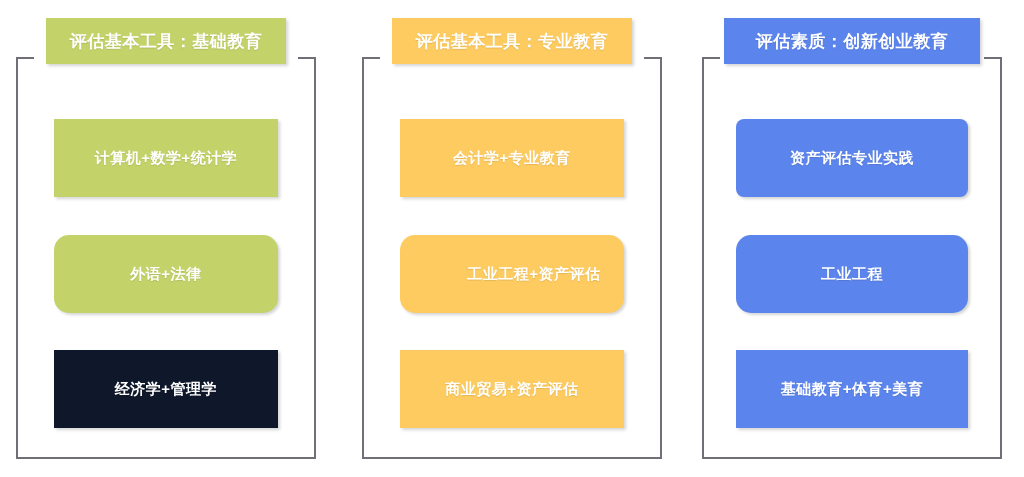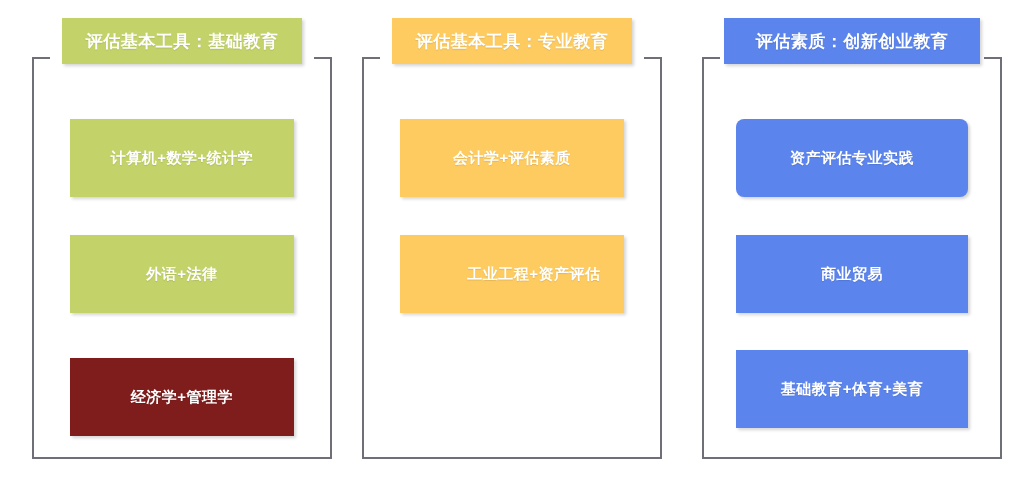--- a/index.html
+++ b/index.html
@@ -18,21 +18,21 @@
     width: 1024px;
     height: 477px;
     background: #ffffff;
   }
   .column {
     position: absolute;
     top: 0;
     width: 300px;
     height: 477px;
   }
-  .col-1 { left: 32px; }
+  .col-1 { left: 16px; }
   .col-2 { left: 362px; }
   .col-3 { left: 702px; }
 
   
   .frame {
     position: absolute;
     left: 0;
     top: 57px;
     width: 300px;
     height: 402px;
@@ -92,21 +92,21 @@
     color: #ffffff;
     font-size: 15px;
     font-weight: bold;
     letter-spacing: 0.5px;
     text-align: center;
     text-shadow: 0 1px 1px rgba(0,0,0,0.10);
     box-shadow: 2px 2px 3px rgba(0,0,0,0.17);
     box-sizing: border-box;
   }
   .item-0 { top: 62px; }
-  .item-1 { top: 178px; }
+  .item-1 { top: 178px; border-radius: 15px; }
   .item-2 { top: 293px; }
 
   .col-3 .item-box {
     left: 34px;
     width: 232px;
   }
 </style>
 </head>
 <body>
 
@@ -118,54 +118,57 @@
     <div class="header-tab" style="background: rgb(195, 211, 105);">
       <span>评估基本工具：基础教育</span>
     </div>
     <div class="items">
       <div class="item-box item-0" style="background: rgb(195, 211, 105);">
         <span>计算机+数学+统计学</span>
       </div>
       <div class="item-box item-1" style="background: rgb(195, 211, 105);">
         <span>外语+法律</span>
       </div>
-      <div class="item-box item-2" style="background: #7f1d1d; margin-top: 8px;">
+      <div class="item-box item-2" style="background: #0f172a;">
         <span>经济学+管理学</span>
       </div>
     </div>
   </div>
 
   <div class="column col-2">
     <div class="frame" style="border-color: rgb(111, 111, 119);"></div>
     <div class="frame-gap"></div>
     <div class="header-tab" style="background: rgb(253, 203, 95);">
       <span>评估基本工具：专业教育</span>
     </div>
     <div class="items">
       <div class="item-box item-0" style="background: rgb(253, 203, 95);">
-        <span>会计学+评估素质</span>
+        <span>会计学+专业教育</span>
       </div>
       <div class="item-box item-1" style="background: rgb(253, 203, 95); padding-left: 44px;">
         <span>工业工程+资产评估</span>
+      </div>
+      <div class="item-box item-2" style="background: rgb(253, 203, 95);">
+        <span>商业贸易+资产评估</span>
       </div>
     </div>
   </div>
 
   <div class="column col-3">
     <div class="frame" style="border-color: rgb(111, 111, 119);"></div>
     <div class="frame-gap"></div>
     <div class="header-tab" style="background: rgb(91, 132, 236);">
       <span>评估素质：创新创业教育</span>
     </div>
     <div class="items">
       <div class="item-box item-0" style="background: rgb(91, 132, 236); border-radius: 8px;">
         <span>资产评估专业实践</span>
       </div>
       <div class="item-box item-1" style="background: rgb(91, 132, 236);">
-        <span>商业贸易</span>
+        <span>工业工程</span>
       </div>
       <div class="item-box item-2" style="background: rgb(91, 132, 236);">
         <span>基础教育+体育+美育</span>
       </div>
     </div>
   </div>
 
 </div>
 
 </body></html>

